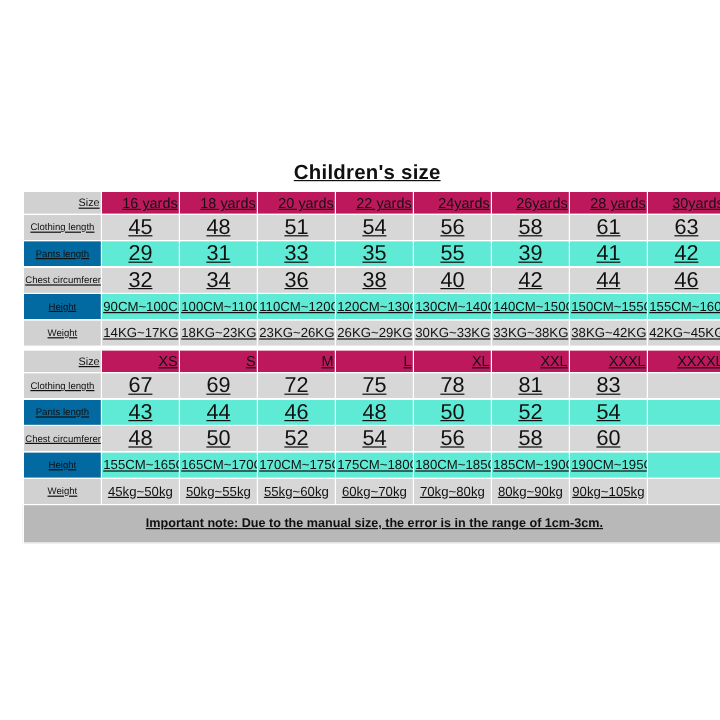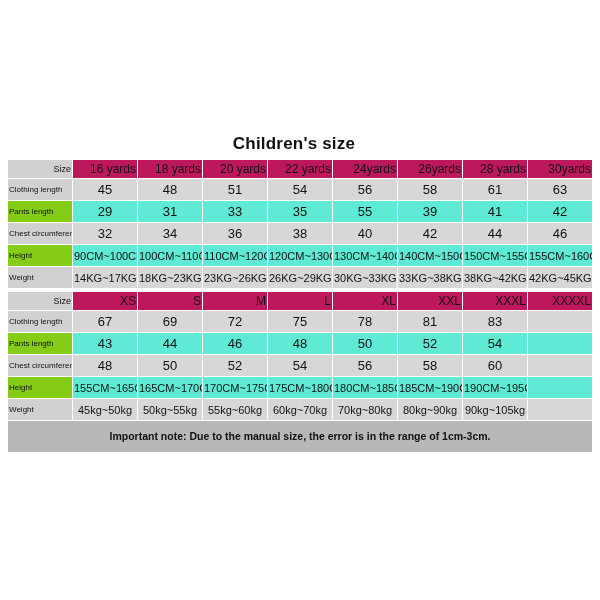--- a/index.html
+++ b/index.html
@@ -15,23 +15,24 @@
     overflow: hidden;
   }
   .page {
     position: relative;
     width: 600px;
     height: 600px;
     background: #ffffff;
   }
   .sheet {
     position: absolute;
-    left: 0;
+    left: 12px;
     top: 130px;
     width: 588px;
+    text-decoration: underline;
   }
   .section-title {
     text-align: center;
     font-size: 17px;
     font-weight: bold;
     color: #111111;
     letter-spacing: 0.2px;
     padding: 4px 0 5px 0;
     background: #ffffff;
   }
@@ -51,41 +52,41 @@
     background: #d7d7d7;
     padding: 0 1px;
     overflow: hidden;
     white-space: nowrap;
   }
   table.size-table tr.row-alt td {
     background: #5eead4;
   }
   table.size-table td.label {
     font-size: 8px;
-    text-align: left;
+    text-align: center;
     background: #d1d1d1;
   }
   table.size-table tr.row-alt td.label {
-    background: #84cc16;
+    background: #0369a1;
   }
   table.size-table td.head {
     font-size: 9px;
     background: #d1d1d1;
   }
   table.size-table td.colhead {
     font-size: 12px;
     font-weight: normal;
     background: #be185d;
   }
   table.size-table tr.header-row td {
     height: 18px;
     text-align: right;
   }
   table.size-table td.val {
-    font-size: 13px;
+    font-size: 18px;
     margin-left: 23px;
   }
   table.size-table td.range {
     font-size: 11px;
   }
   table.size-table td.empty {
     background: #d7d7d7;
   }
   .note {
     width: 586px;

